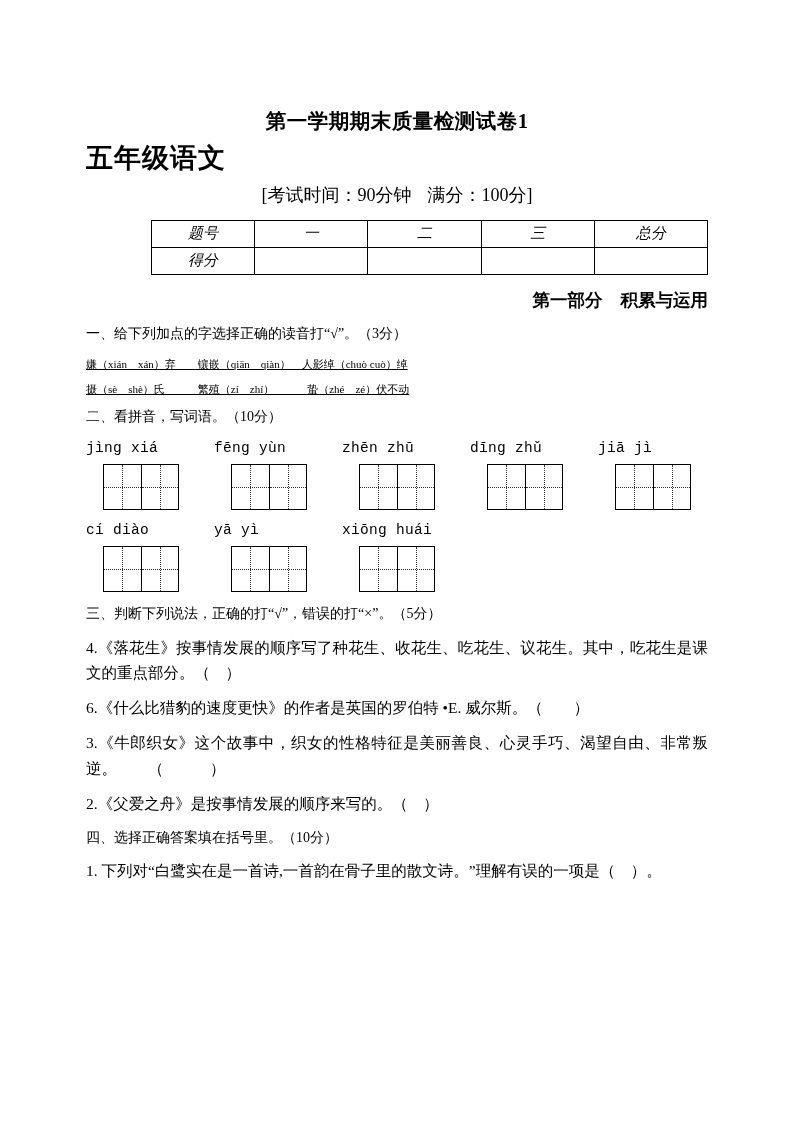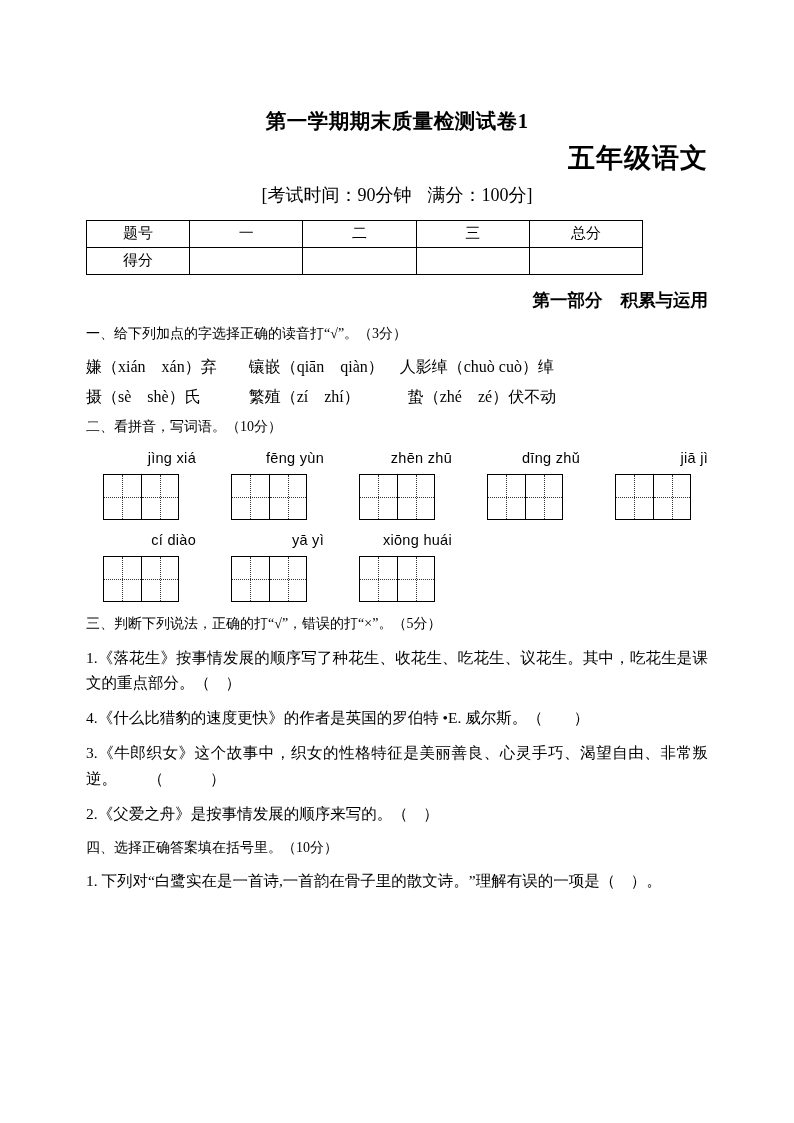--- a/index.html
+++ b/index.html
@@ -37,42 +37,43 @@
   .doc-title {
     text-align: center;
     font-size: 20.5px;
     font-weight: bold;
     letter-spacing: 0.5px;
     margin: 0;
     padding-top: 83px;
     line-height: 1.2;
   }
   .doc-subtitle {
-    text-align: right;
+    text-align: left;
     font-size: 27px;
     font-weight: bold;
     letter-spacing: 1px;
     margin: 0;
     padding-top: 8px;
     line-height: 1.25;
   }
   .exam-meta {
     text-align: center;
     font-size: 18px;
     margin: 0;
     padding-top: 9px;
     line-height: 1.3;
   }
   .exam-meta .gap { display:inline-block; width: 16px; }
 
   
   .score-table-wrap {
     margin-top: 12px;
     display: flex;
-    justify-content: flex-start;
+    justify-content: flex-end;
+    font-style: italic;
   }
   table.score-table {
     border-collapse: collapse;
     width: 557px;
     table-layout: fixed;
   }
   table.score-table td {
     border: 1px solid #000;
     height: 24px;
     text-align: center;
@@ -94,25 +95,26 @@
   .part-heading .sp { display:inline-block; width: 18px; }
 
   
   .q-head {
     font-size: 14px;
     line-height: 1.55;
     margin: 0;
     padding-top: 11px;
   }
   .q-line {
-    font-size: 16px;
+    font-size: 11px;
     line-height: 1.0;
     margin: 0;
     padding-top: 14px;
     white-space: pre;
+    text-decoration: underline;
   }
   .q-item {
     font-size: 15.5px;
     line-height: 1.62;
     margin: 0;
     padding-top: 10px;
     text-align: justify;
     text-justify: inter-character;
   }
 
@@ -121,24 +123,24 @@
     display: flex;
     margin: 0;
     padding-top: 12px;
   }
   .pinyin-cell {
     width: 110px;
     margin-right: 18px;
   }
   .pinyin-cell:last-child { margin-right: 0; }
   .pinyin-text {
-    font-family: Liberation Sans, sans-serif;
+    font-family: Liberation Mono, monospace;
     font-size: 14.5px;
     line-height: 1.2;
-    text-align: right;
+    text-align: left;
     white-space: pre;
     letter-spacing: 0.3px;
   }
   .grid-box {
     width: 76px;
     height: 46px;
     margin: 7px auto 0 auto;
     border: 1.3px solid #000;
     box-sizing: border-box;
     display: flex;
@@ -265,22 +267,22 @@
       <div class="pinyin-cell">
         <div class="pinyin-text">xiōng huái</div>
         <div class="grid-box">
             <div class="grid-half"></div>
             <div class="grid-half"></div>
           </div>
       </div>
     </div>
 
     <div class="q-head">三、判断下列说法，正确的打“√”，错误的打“×”。（5分）</div>
-    <div class="q-item">1.《落花生》按事情发展的顺序写了种花生、收花生、吃花生、议花生。其中，吃花生是课文的重点部分。（　）</div>
-    <div class="q-item">4.《什么比猎豹的速度更快》的作者是英国的罗伯特 •E. 威尔斯。（　　）</div>
+    <div class="q-item">4.《落花生》按事情发展的顺序写了种花生、收花生、吃花生、议花生。其中，吃花生是课文的重点部分。（　）</div>
+    <div class="q-item">6.《什么比猎豹的速度更快》的作者是英国的罗伯特 •E. 威尔斯。（　　）</div>
     <div class="q-item">3.《牛郎织女》这个故事中，织女的性格特征是美丽善良、心灵手巧、渴望自由、非常叛逆。　　（　　　）</div>
     <div class="q-item">2.《父爱之舟》是按事情发展的顺序来写的。（　）</div>
 
     <div class="q-head">四、选择正确答案填在括号里。（10分）</div>
     <div class="q-item">1. 下列对“白鹭实在是一首诗,一首韵在骨子里的散文诗。”理解有误的一项是（　）。</div>
 
   </div>
 </div>
 
 </body></html>

